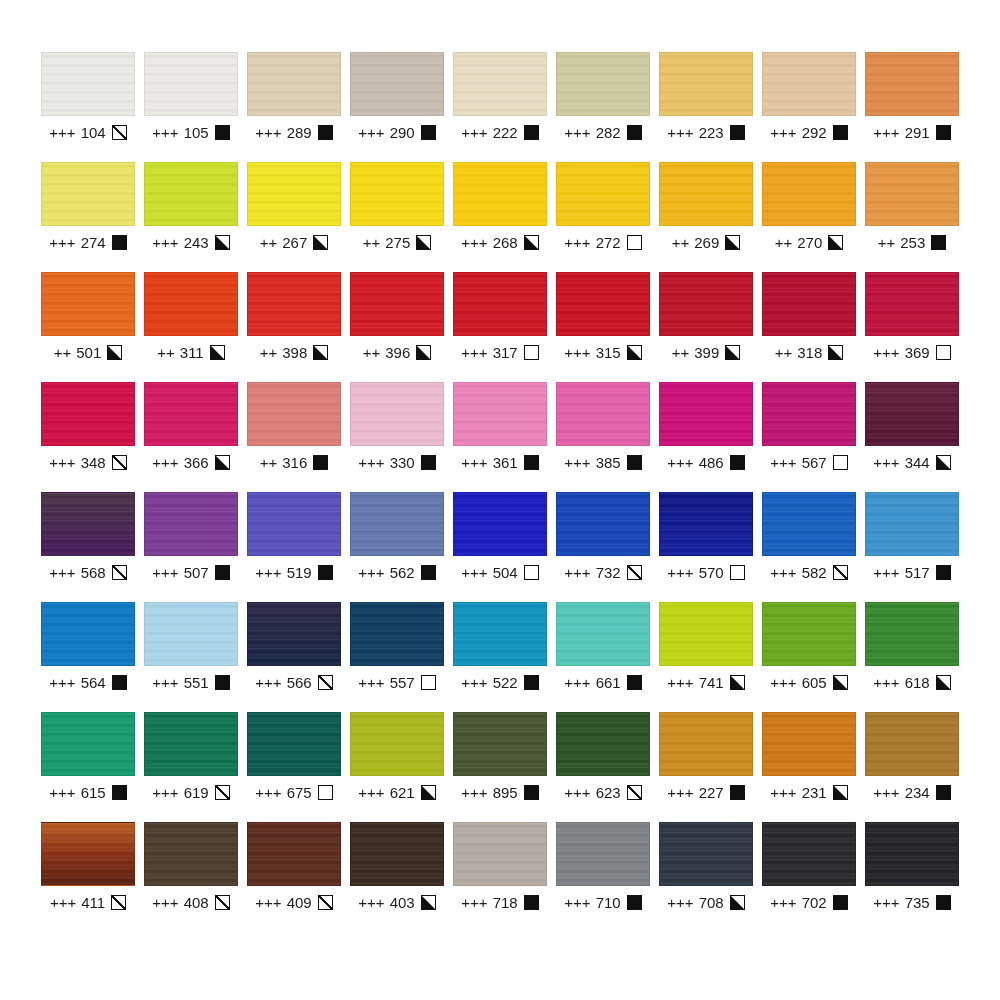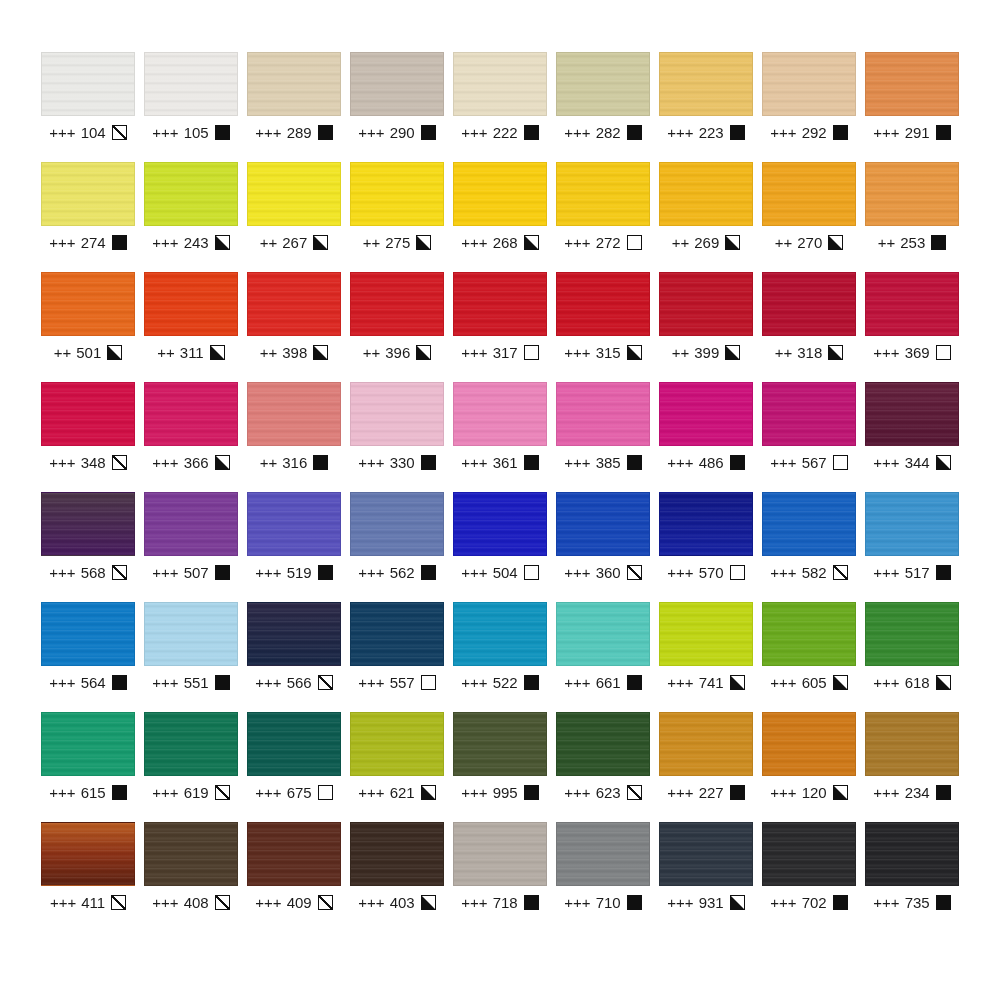--- a/index.html
+++ b/index.html
@@ -456,21 +456,21 @@
       <span>+++</span>
       <span class="code">504</span>
       <span class="sym sym-empty-square"></span>
     </div>
   </div>
 
   <div class="cell">
     <div class="swatch" style="background: rgb(21, 69, 182);"></div>
     <div class="label">
       <span>+++</span>
-      <span class="code">360</span>
+      <span class="code">732</span>
       <span class="sym sym-diagonal-square"></span>
     </div>
   </div>
 
   <div class="cell">
     <div class="swatch" style="background: linear-gradient(rgb(16, 23, 132), rgb(20, 31, 160));"></div>
     <div class="label">
       <span>+++</span>
       <span class="code">570</span>
       <span class="sym sym-empty-square"></span>
@@ -609,21 +609,21 @@
       <span>+++</span>
       <span class="code">621</span>
       <span class="sym sym-half-filled-square"></span>
     </div>
   </div>
 
   <div class="cell">
     <div class="swatch" style="background: rgb(72, 84, 48);"></div>
     <div class="label">
       <span>+++</span>
-      <span class="code">995</span>
+      <span class="code">895</span>
       <span class="sym sym-filled-square"></span>
     </div>
   </div>
 
   <div class="cell">
     <div class="swatch" style="background: rgb(44, 82, 39);"></div>
     <div class="label">
       <span>+++</span>
       <span class="code">623</span>
       <span class="sym sym-diagonal-square"></span>
@@ -636,21 +636,21 @@
       <span>+++</span>
       <span class="code">227</span>
       <span class="sym sym-filled-square"></span>
     </div>
   </div>
 
   <div class="cell">
     <div class="swatch" style="background: rgb(206, 120, 23);"></div>
     <div class="label">
       <span>+++</span>
-      <span class="code">120</span>
+      <span class="code">231</span>
       <span class="sym sym-half-filled-square"></span>
     </div>
   </div>
 
   <div class="cell">
     <div class="swatch" style="background: rgb(166, 120, 42);"></div>
     <div class="label">
       <span>+++</span>
       <span class="code">234</span>
       <span class="sym sym-filled-square"></span>
@@ -708,21 +708,21 @@
       <span>+++</span>
       <span class="code">710</span>
       <span class="sym sym-filled-square"></span>
     </div>
   </div>
 
   <div class="cell">
     <div class="swatch" style="background: rgb(45, 54, 66);"></div>
     <div class="label">
       <span>+++</span>
-      <span class="code">931</span>
+      <span class="code">708</span>
       <span class="sym sym-half-filled-square"></span>
     </div>
   </div>
 
   <div class="cell">
     <div class="swatch" style="background: rgb(41, 41, 43);"></div>
     <div class="label">
       <span>+++</span>
       <span class="code">702</span>
       <span class="sym sym-filled-square"></span>

